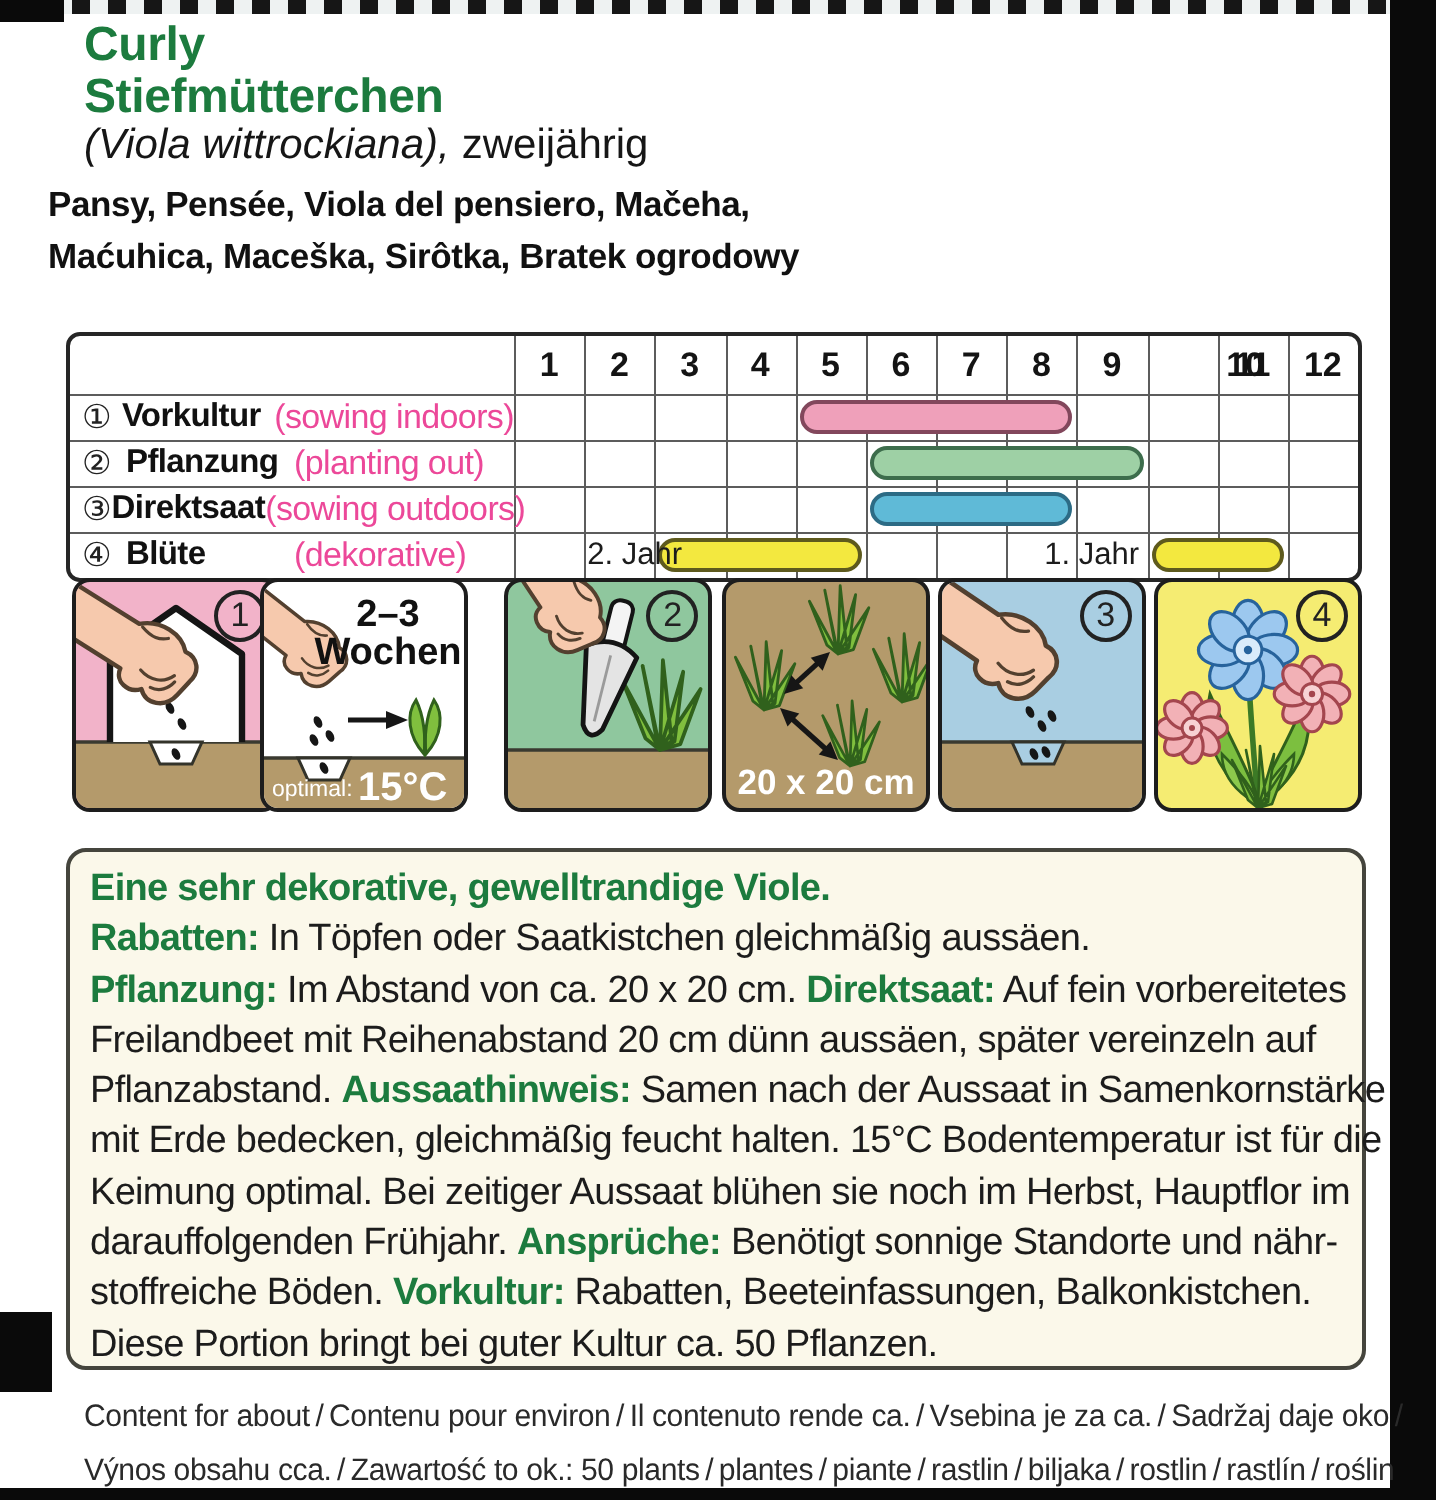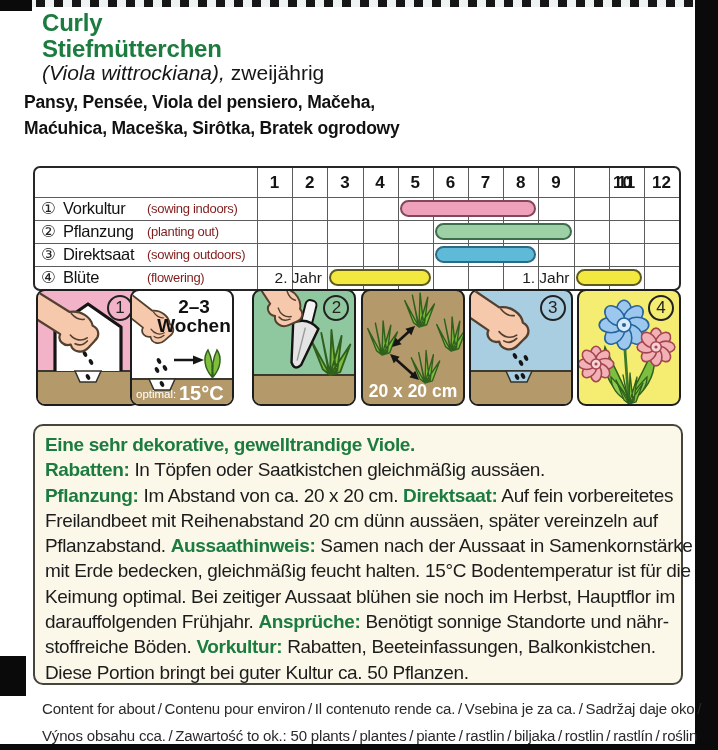--- a/index.html
+++ b/index.html
@@ -27,22 +27,22 @@
 
   
   #calendar{position:absolute;left:33px;top:166px;width:648px;height:125px;
     border:2px solid #262626;border-radius:7px;box-sizing:border-box;background:#fff;}
   .vline{position:absolute;top:0;bottom:0;width:1px;background:#5c5c5c;}
   .hline{position:absolute;left:0;right:0;height:1px;background:#5c5c5c;}
   .month-cell{position:absolute;top:0;height:29px;line-height:29px;text-align:center;
     font-size:17px;font-weight:bold;color:#141414;}
   .cal-row-label{position:absolute;left:0;display:flex;align-items:center;padding-left:6px;box-sizing:border-box;white-space:nowrap;}
   .cal-badge{width:22px;font-size:16.5px;color:#222;}
-  .cal-name{width:84px;font-size:16.5px;font-weight:normal;letter-spacing:-0.3px;color:#111;}
-  .cal-note{font-size:13px;letter-spacing:-0.3px;color:#7f1d1d;}
+  .cal-name{width:84px;font-size:16.5px;font-weight:bold;letter-spacing:-0.3px;color:#111;}
+  .cal-note{font-size:17px;letter-spacing:-0.3px;color:#ec4899;}
   .cal-bar{position:absolute;height:16.5px;border-radius:9px;border:2px solid;box-sizing:border-box;}
   .cal-bar-label{position:absolute;width:70px;text-align:right;font-size:15.5px;line-height:22px;color:#1c1c1c;white-space:nowrap;}
 
   
   #pictograms{position:absolute;left:36px;top:289px;width:649px;height:117px;}
   .panel{position:absolute;top:0;width:104px;height:117px;border:2px solid #1d1d1d;
     border-radius:9px;box-sizing:border-box;overflow:hidden;}
   .panel svg{position:absolute;left:0;top:0;width:100%;height:100%;}
   .badge{position:absolute;right:5px;top:4px;width:26px;height:26px;border:2px solid #222;
     border-radius:50%;box-sizing:border-box;text-align:center;line-height:22px;font-size:17px;color:#222;background:transparent;}
@@ -124,24 +124,24 @@
       <div class="cal-bar" style="left: 399.85px; top: 55.3px; width: 136.68px; background: rgb(158, 208, 165); border-color: rgb(61, 109, 76);"></div>
       <div class="cal-row-label" style="top: 75px; width: 222px; height: 23px;">
         <span class="cal-badge">③</span>
         <span class="cal-name">Direktsaat</span>
         <span class="cal-note">(sowing outdoors)</span>
       </div>
       <div class="cal-bar" style="left: 399.85px; top: 78.3px; width: 101.51px; background: rgb(95, 186, 215); border-color: rgb(44, 107, 133);"></div>
       <div class="cal-row-label" style="top: 98px; width: 222px; height: 23px;">
         <span class="cal-badge">④</span>
         <span class="cal-name">Blüte</span>
-        <span class="cal-note">(flowering)</span>
+        <span class="cal-note">(dekorative)</span>
       </div>
       <div class="cal-bar" style="left: 294.34px; top: 101.3px; width: 101.51px; background: rgb(243, 232, 63); border-color: rgb(94, 90, 29);"></div>
-      <div class="cal-bar-label" style="left: 217px; top: 98.5px;">2. Jahr</div>
+      <div class="cal-bar-label" style="left: 236px; top: 98.5px;">2. Jahr</div>
       <div class="cal-bar" style="left: 540.53px; top: 101.3px; width: 66.34px; background: rgb(243, 232, 63); border-color: rgb(94, 90, 29);"></div>
       <div class="cal-bar-label" style="left: 464.53px; top: 98.5px;">1. Jahr</div>
     </div>
 
   <div id="pictograms">
       <div class="panel" style="left: 0px; background: rgb(242, 179, 201);">
         <svg viewBox="0 0 100 113" preserveAspectRatio="none" font-family="Liberation Sans, DejaVu Sans, sans-serif">
           <rect x="-2" y="80" width="104" height="39" fill="#b49a6b"></rect>
     <line x1="-2" y1="80" x2="104" y2="80" stroke="#3a3a30" stroke-width="1.8"></line>
           <path d="M17,80 L17,36 L50,13 L83,36 L83,80" fill="#ffffff" stroke="#151515" stroke-width="3.2" stroke-linejoin="round"></path>

